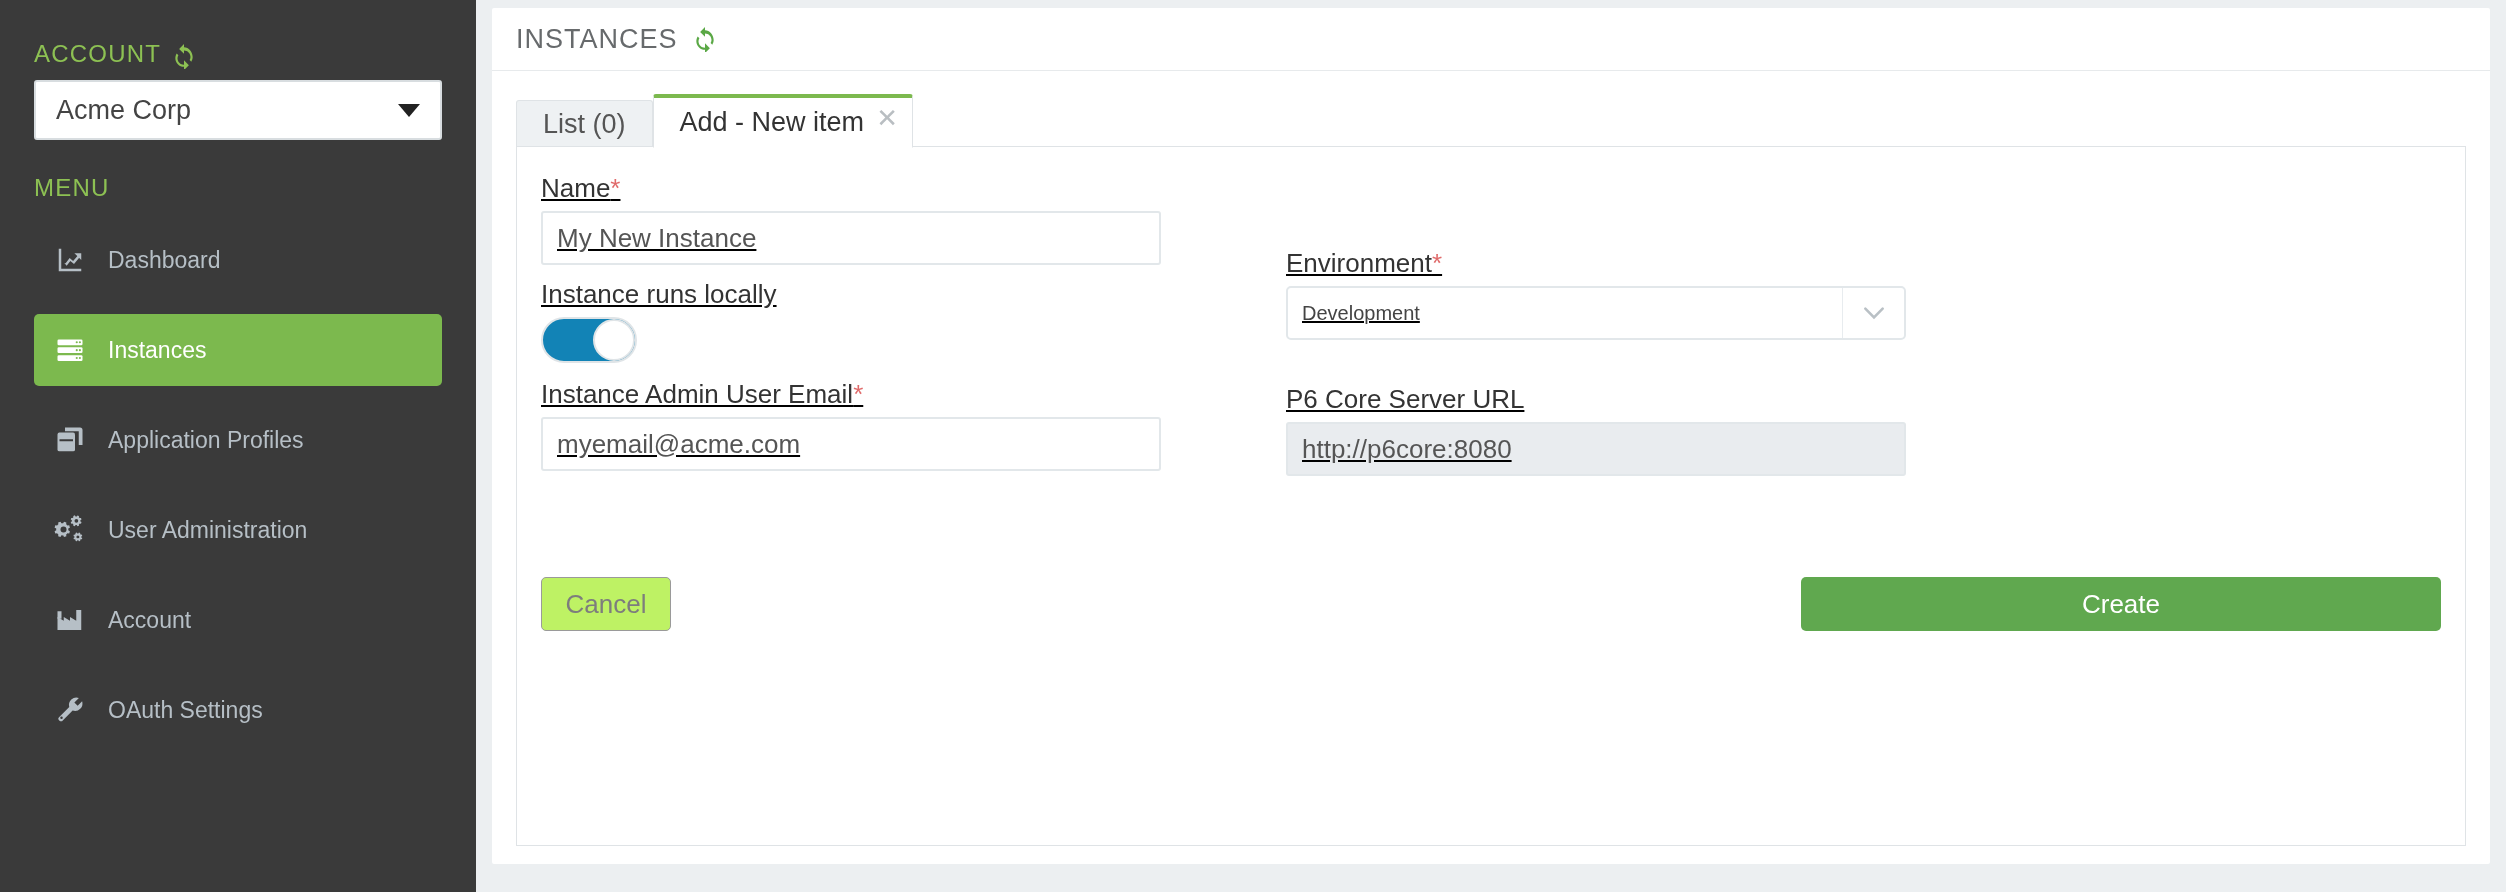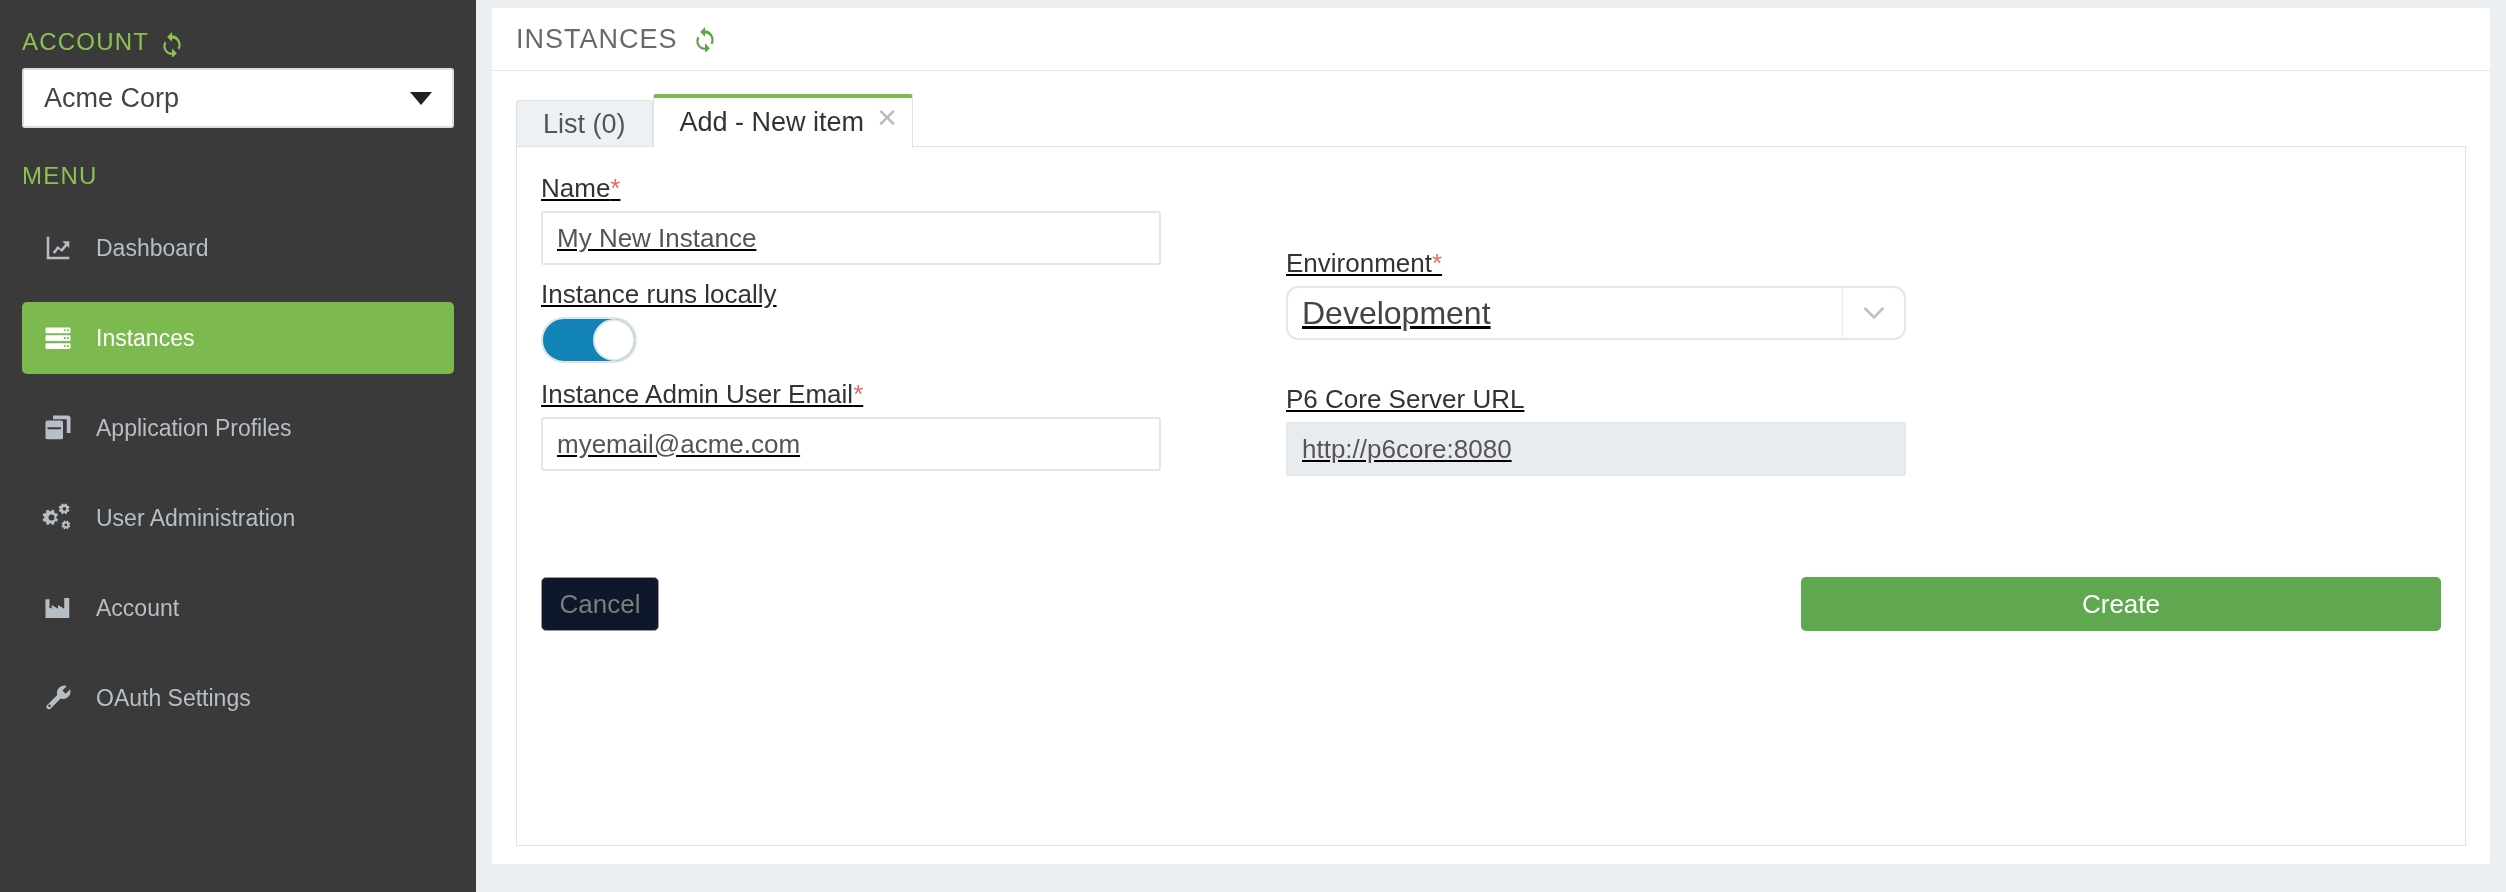--- a/index.html
+++ b/index.html
@@ -9,21 +9,21 @@
     background: #eceff1;
     overflow: hidden;
   }
   .app { display: flex; width: 2506px; height: 892px; }
 
   
   .sidebar {
     width: 476px; height: 892px;
     background: #3a3a3a;
     flex: 0 0 476px;
-    padding: 4px;
+    padding: 16px;
   }
   .sb-section-label {
     color: #8dc153;
     font-size: 24px;
     letter-spacing: 1.2px;
     padding: 24px 0 0 18px;
     display: flex; align-items: center; gap: 10px;
     font-weight: 400;
   }
   .sb-section-label.menu { padding-top: 34px; }
@@ -161,24 +161,24 @@
     background: #fff;
     position: relative;
   }
   .ta-grip {
     position: absolute; right: 2px; bottom: 2px;
     width: 18px; height: 18px;
   }
 
   .sel {
     width: 620px; height: 54px;
-    border: 2px solid #e2e7ea; border-radius: 12px;
+    border: 2px solid #e2e7ea; border-radius: 5px;
     background: #fff; display: flex; align-items: center;
     justify-content: space-between;
-    font-size: 32px; color: #444;
+    font-size: 20px; color: #444;
     padding: 0 0 0 14px;
   }
   .sel-arrow {
     width: 62px; height: 50px;
     border-left: 1px solid #e8ecef;
     display: flex; align-items: center; justify-content: center;
   }
 
   .toggle {
     width: 96px; height: 46px;
@@ -196,24 +196,24 @@
     border: 2px solid #dfe4e7;
   }
 
   .row-actions {
     position: absolute;
     left: 24px; right: 24px;
     top: 430px;
     display: flex; align-items: center; justify-content: space-between;
   }
   .btn-cancel {
-    width: 118px; height: 54px;
+    width: 130px; height: 54px;
     border: 1px solid #9a9a9a;
     border-radius: 5px;
-    background: #0f172a;
+    background: #bef264;
     color: #7d7d7d;
     font-size: 26px;
     display: flex; align-items: center; justify-content: center;
     font-family: "Liberation Sans", sans-serif;
   }
   .btn-create {
     width: 640px; height: 54px;
     background: #60a84f;
     border: none; border-radius: 5px;
     color: #fff; font-size: 26px;

